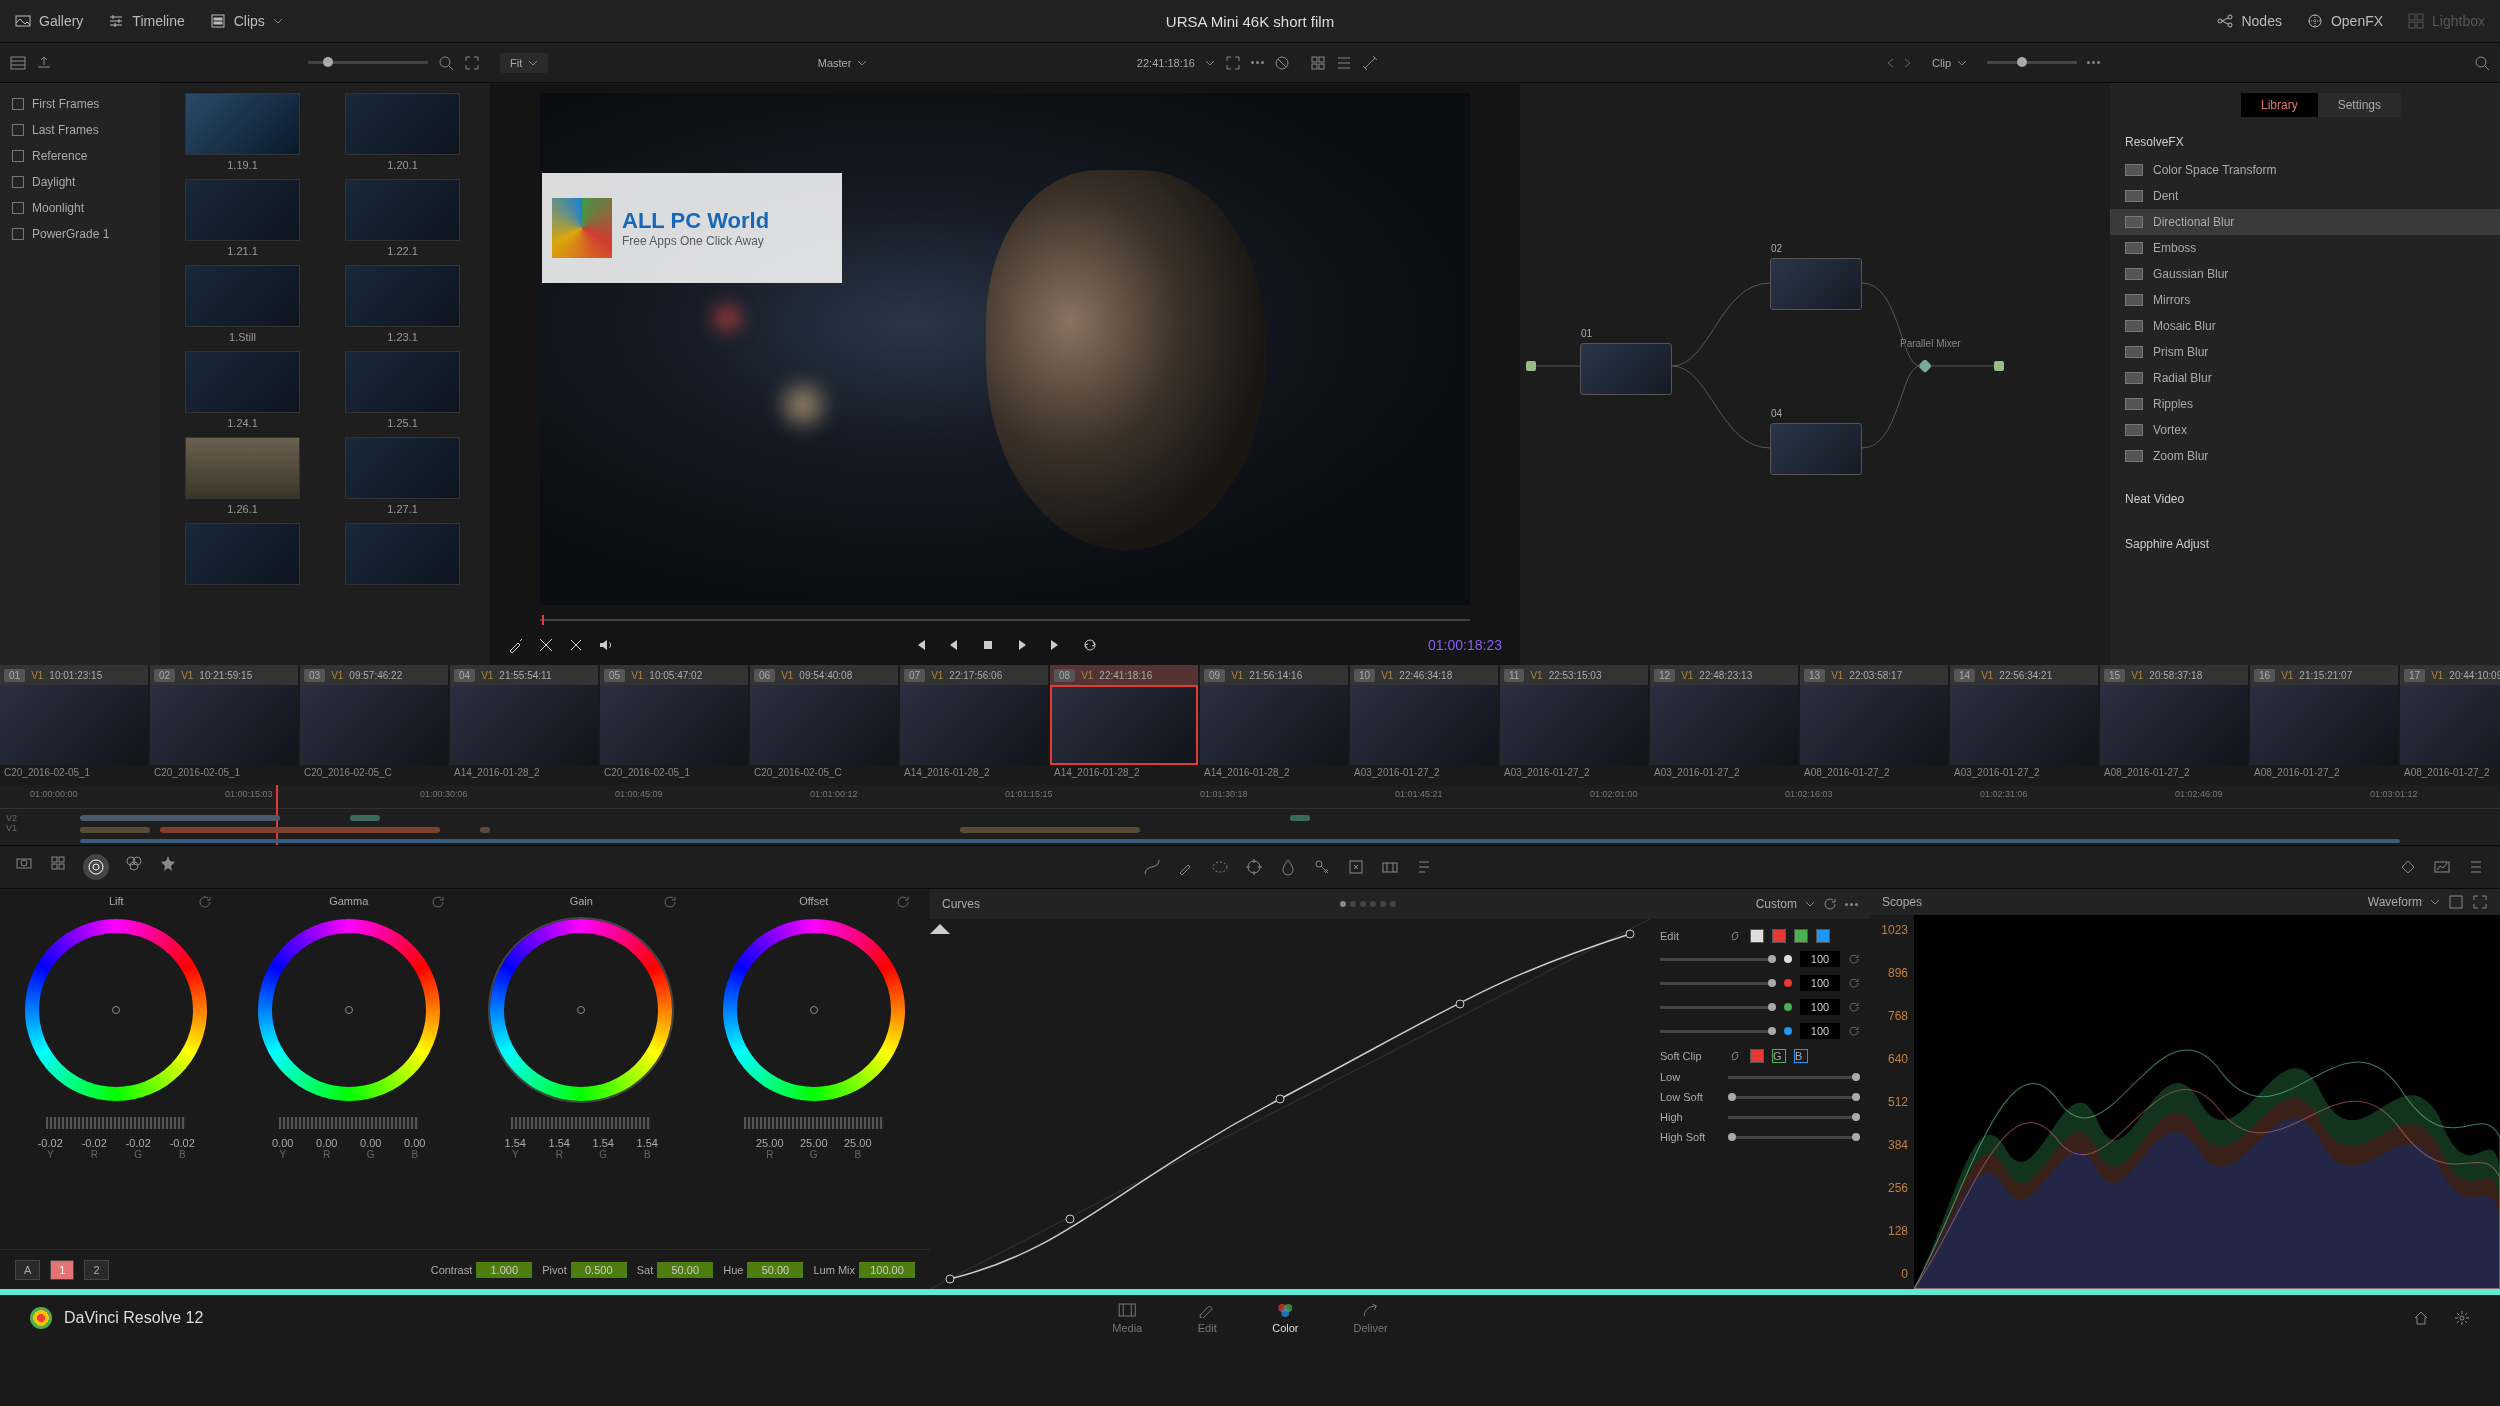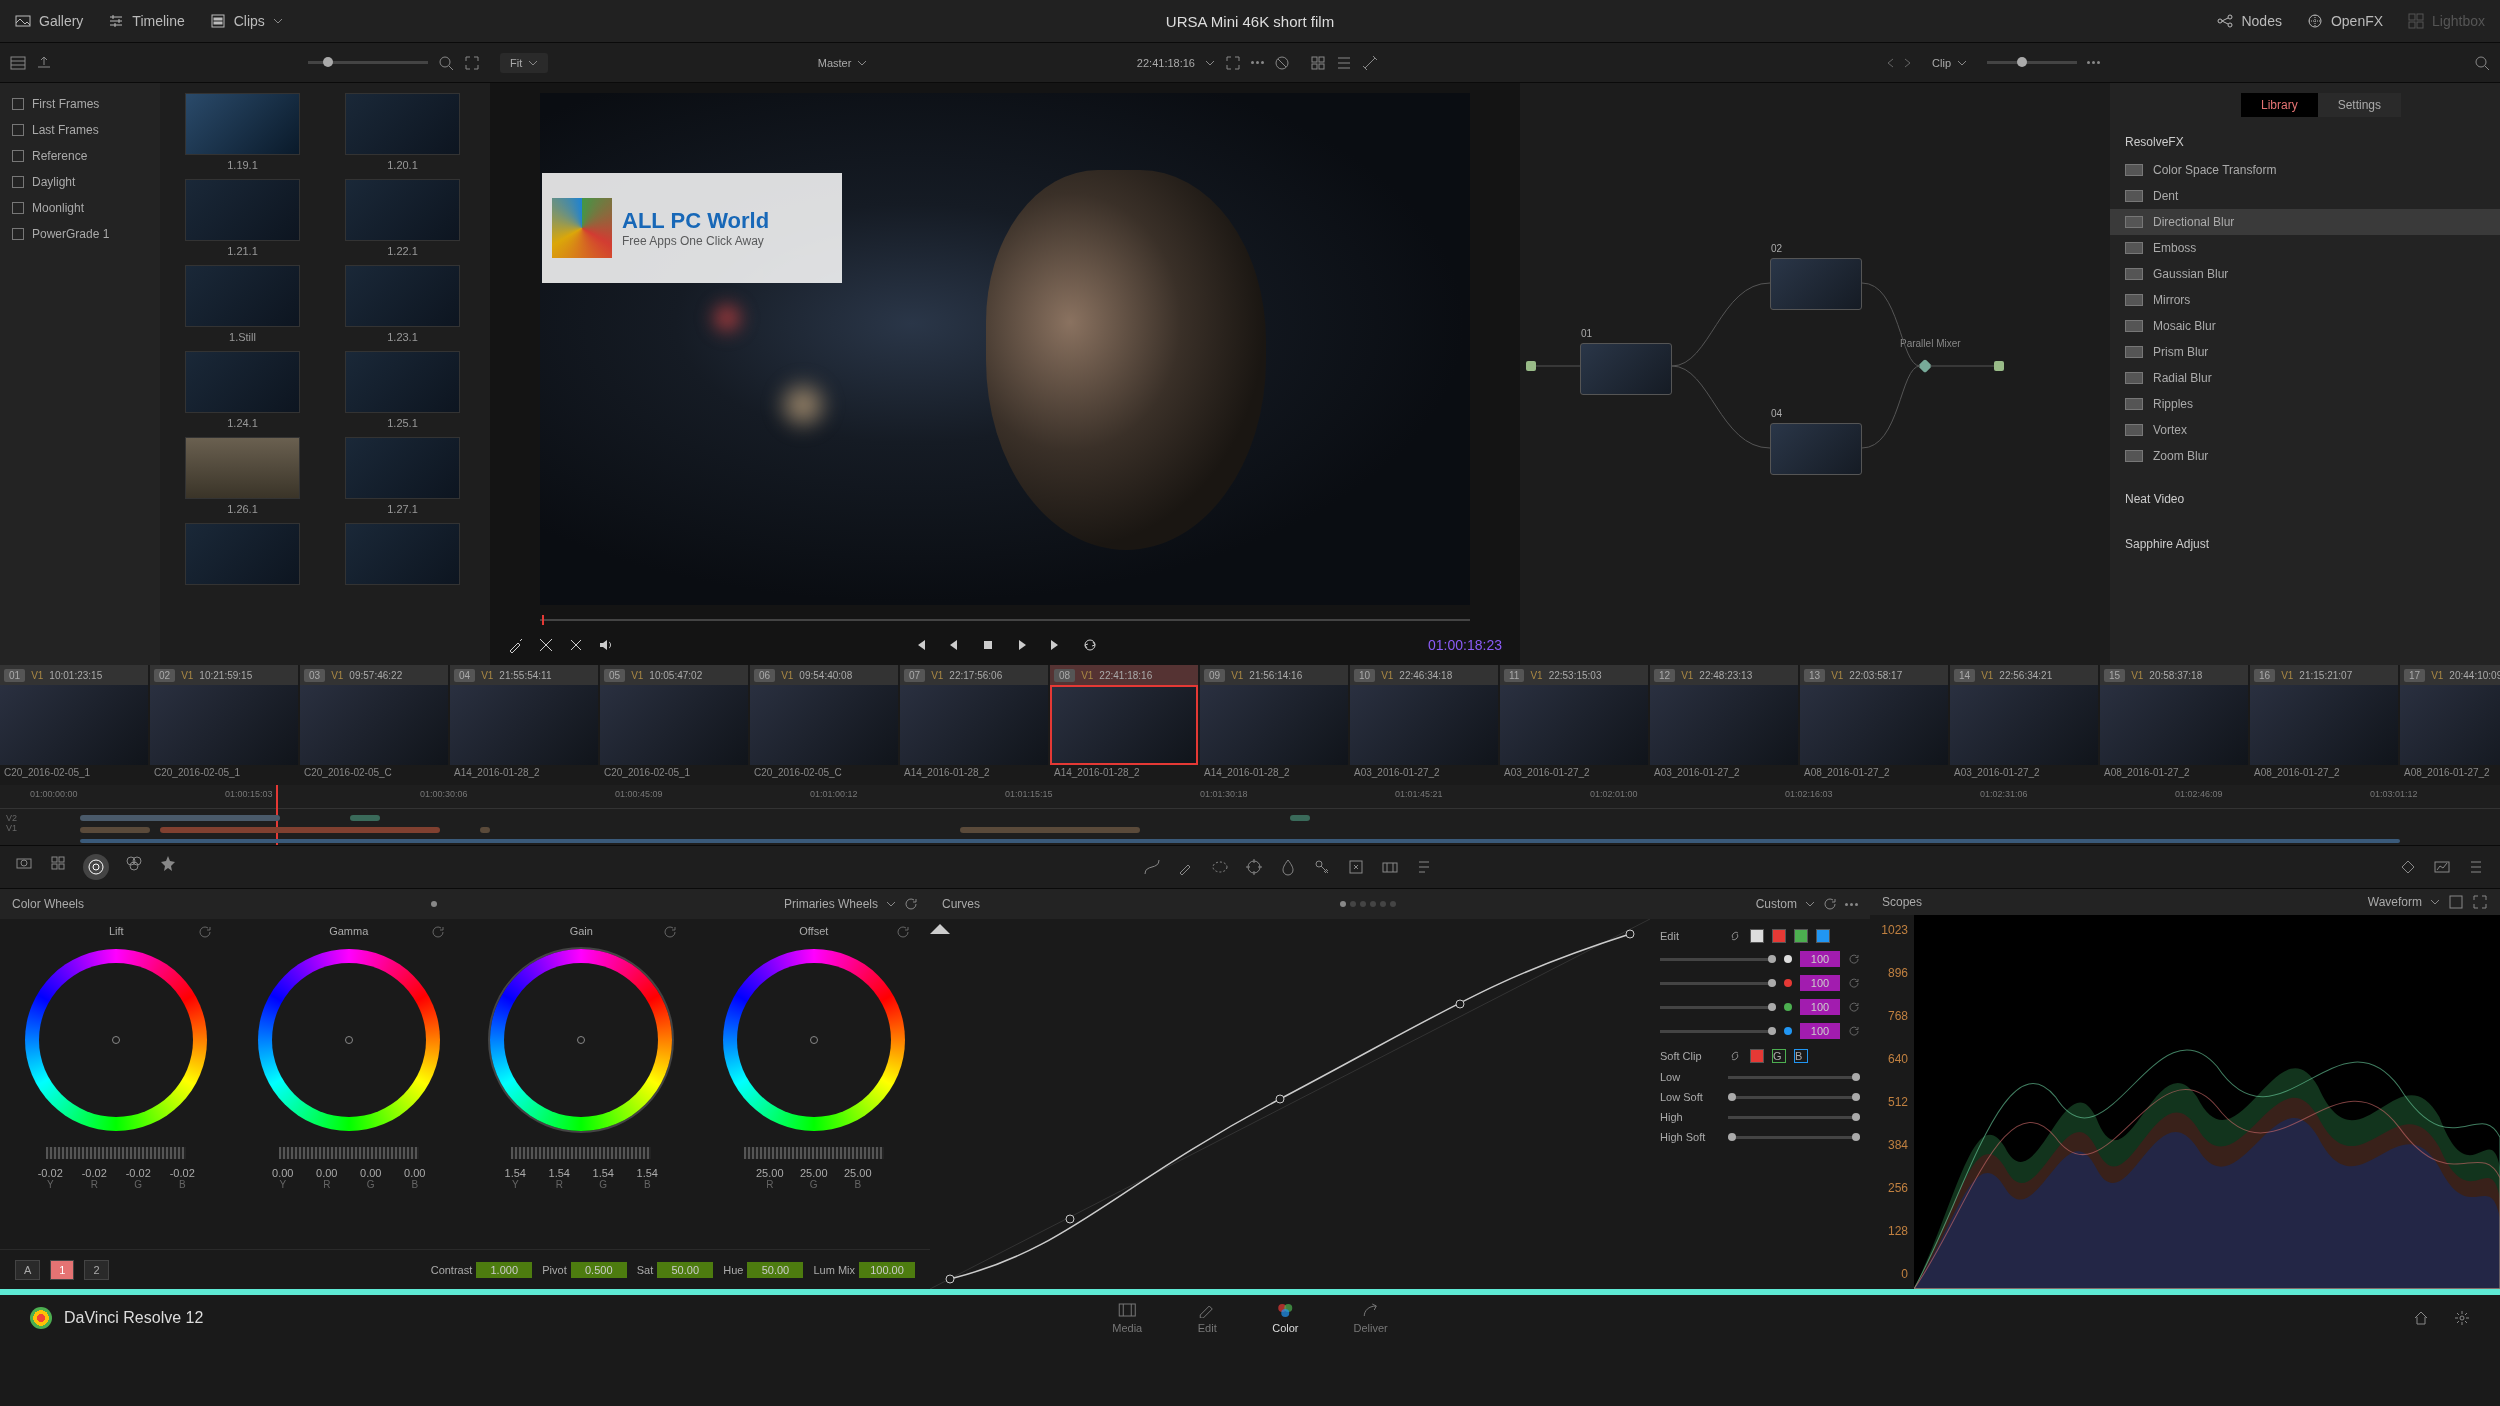--- a/index.html
+++ b/index.html
@@ -114,21 +114,21 @@
 .curve-graph { flex:1; position:relative; background:#1a1a1a;}
 .curve-svg { width:100%; height:100%;}
 .curve-side { width:220px; padding:10px;}
 .cs-row { display:flex; align-items:center; gap:8px; margin-bottom:8px; font-size:11px;}
 .cs-label { width:60px;}
 .cs-chk { width:14px; height:14px; border:1px solid #555; cursor:pointer;}
 .cs-chk.y { background:#ddd;}
 .cs-chk.r { background:#e53935;}
 .cs-chk.g { background:#4caf50;}
 .cs-chk.b { background:#2196f3;}
-.cs-val { width:40px; background:#a21caf; border:none; color:#ccc; padding:2px 4px; text-align:center; font-size:11px;}
+.cs-val { width:40px; background:#000000; border:none; color:#ccc; padding:2px 4px; text-align:center; font-size:11px;}
 .cs-slider { flex:1; height:3px; background:#444; position:relative;}
 .cs-slider::after { content:''; width:8px; height:8px; background:#aaa; border-radius:50%; position:absolute; right:0; top:-3px;}
 
 .scopes-panel { flex:1; display:flex; flex-direction:column;}
 .scope-body { flex:1; display:flex;}
 .scope-scale { width:44px; display:flex; flex-direction:column; justify-content:space-between; padding:8px 6px; font-size:12px; text-align:right; color:#c08040;}
 .scope-img { flex:1; background:#0a0a0a; position:relative; overflow:hidden;}
 
 
 .footer { height:52px; background:#1a1a1a; display:flex; align-items:center; position:relative; border-top:6px solid #5eead4;}
@@ -777,35 +777,20 @@
       </svg>
     <svg class="tool-icon" viewBox="0 0 18 18" stroke="currentColor" fill="none">
         <path d="M4 4h10M4 9h10M4 14h10"></path>
       </svg>
   </div>
 </div>
 
 <div class="bottom-panels">
 
   <div class="cw-panel">
-    <div class="panel-head">
-      <span>Color Wheels</span>
-      <div style="flex:1;display:flex;justify-content:center">
-          <div style="width:6px;height:6px;background:#888;border-radius:50%"></div>
-        </div>
-      <div style="display:flex;gap:8px;align-items:center">
-        <span>Primaries Wheels</span>
-        <svg width="10" height="6">
-            <path d="M1 1l4 4 4-4" stroke="#888" fill="none"></path>
-          </svg>
-        <svg width="14" height="14" stroke="#888" fill="none">
-            <path d="M12 7a5 5 0 11-2-4M12 2v3h-3"></path>
-          </svg>
-      </div>
-    </div>
     <div class="wheel-labels">
       <div class="wheel-label"><span>Lift</span><svg class="wheel-reset" width="14" height="14" stroke="#666" fill="none">
             <path d="M12 7a5 5 0 11-2-4M12 2v3h-3"></path>
           </svg></div>
       <div class="wheel-label"><span>Gamma</span><svg class="wheel-reset" width="14" height="14" stroke="#666" fill="none">
             <path d="M12 7a5 5 0 11-2-4M12 2v3h-3"></path>
           </svg></div>
       <div class="wheel-label"><span>Gain</span><svg class="wheel-reset" width="14" height="14" stroke="#666" fill="none">
             <path d="M12 7a5 5 0 11-2-4M12 2v3h-3"></path>
           </svg></div>

